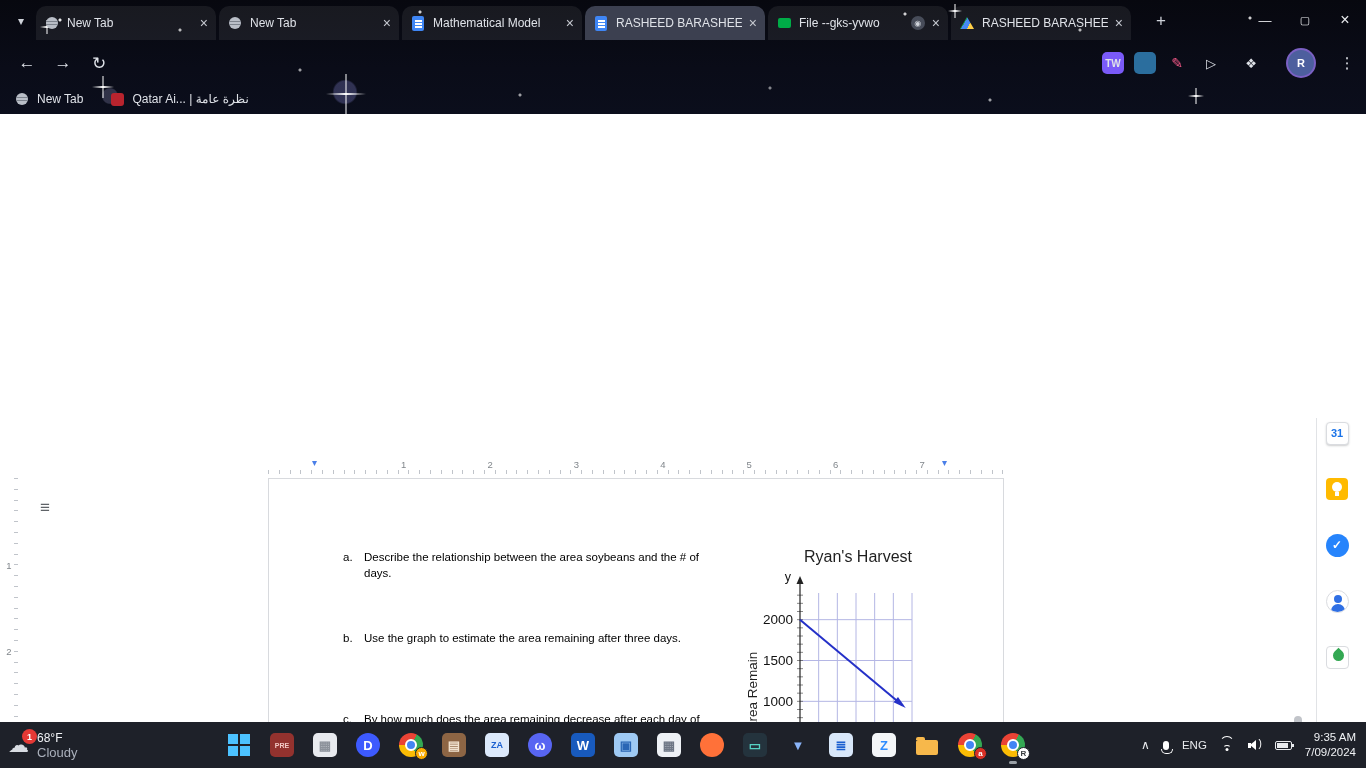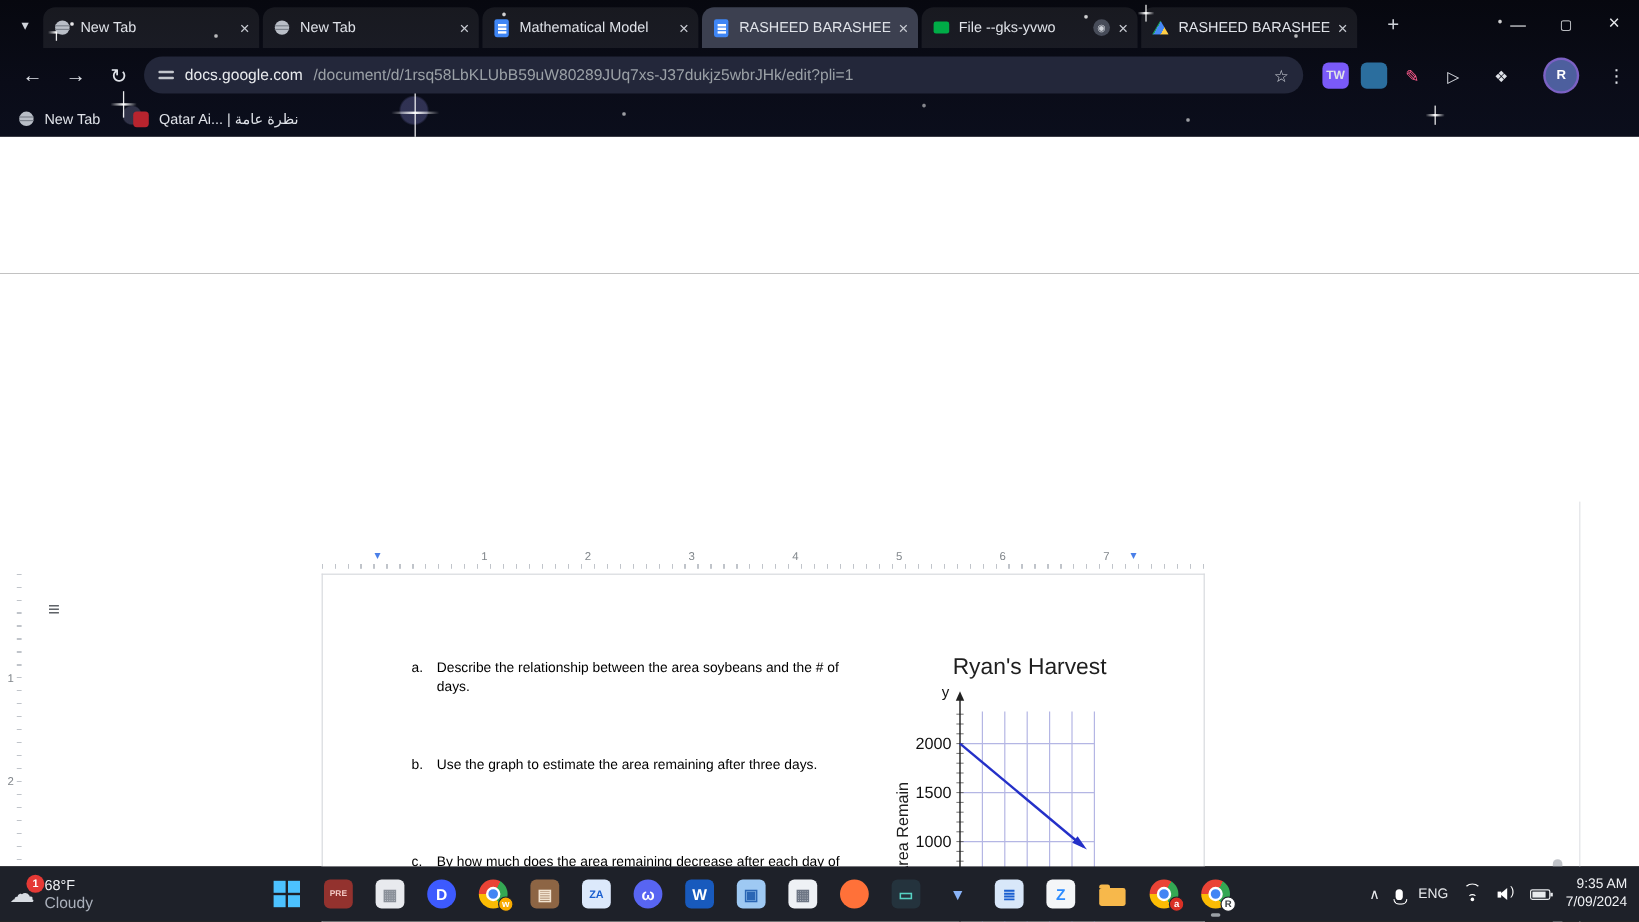--- a/index.html
+++ b/index.html
@@ -118,21 +118,21 @@
 .q-letter{width:21px;flex:0 0 auto}
 .q-text{width:360px}
 .q-item:nth-child(1){top:71px}
 .q-item:nth-child(2){top:152px}
 .q-item:nth-child(3){top:233px}
 .q-item:nth-child(4){top:314px}
 .q-item:nth-child(5){top:427px}
 .q-item:nth-child(5) .q-text{width:588px}
 
 #figure{position:absolute;left:467px;top:70px;width:212px;height:282px}
-#chart-title{position:absolute;left:40px;top:0;width:164px;text-align:center;font-size:19px;color:#1f1f1f}
+#chart-title{position:absolute;left:40px;top:0;width:164px;text-align:center;font-size:16px;color:#1f1f1f}
 #chart-ylabel{position:absolute;left:-48px;top:134px;width:130px;height:16px;text-align:center;font-size:13.5px;color:#1f1f1f;transform:rotate(-90deg)}
 #chart-svg{position:absolute;left:0;top:22px}
 
 #rail-divider{position:absolute;left:1316px;top:190px;width:1px;height:532px;background:#e1e3e6}
 #side-rail{position:absolute;left:1324px;top:192px;display:flex;flex-direction:column;gap:30px;align-items:center}
 .rail-cell{width:26px;height:26px;display:flex;align-items:center;justify-content:center}
 .ico-calendar{width:23px;height:23px;background:#fff;border:1px solid #dadce0;border-radius:4px;color:#1a73e8;font-size:11px;font-weight:bold;display:flex;align-items:center;justify-content:center;box-shadow:0 1px 2px rgba(60,64,67,.25)}
 .ico-keep{width:22px;height:22px;background:#ffba00;border-radius:4px;position:relative}
 .ico-keep i{position:absolute;left:6px;top:4px;width:10px;height:10px;border-radius:50%;background:#fff;display:block}
 .ico-keep i::after{content:"";position:absolute;left:3px;top:10px;width:4px;height:4px;background:#fff}
@@ -263,29 +263,20 @@
   <div class="glass-btn" style="position:absolute;left:1150px;top:10px;width:22px;height:22px;font-size:17px">+</div>
 
   <span class="winctl" style="right:86px">—</span>
   <span class="winctl" style="right:46px;font-size:11px">▢</span>
   <span class="winctl" style="right:6px;font-size:16px">×</span>
 
   <div id="navbar">
     <span class="nav-btn" style="left:14px">←</span>
     <span class="nav-btn" style="left:50px">→</span>
     <span class="nav-btn" style="left:86px">↻</span>
-  </div>
-  <div id="omnibox">
-    <span class="i-tune">
-        <i></i>
-        <b></b>
-      </span>
-    <span class="domain">docs.google.com</span>
-    <span class="path">/document/d/1rsq58LbKLUbB59uW80289JUq7xs-J37dukjz5wbrJHk/edit?pli=1</span>
-    <span style="color:#cfd3da;font-size:14px">☆</span>
   </div>
   <span class="ext-ico" style="left:1102px;background:#7a5af8;font-size:10px;font-weight:bold">TW</span>
   <span class="ext-ico" style="left:1134px;background:#2b6e9e"></span>
   <span class="ext-ico" style="left:1166px;color:#ff5c8d;font-size:14px">✎</span>
   <span class="ext-ico" style="left:1200px;font-size:13px">▷</span>
   <span class="ext-ico" style="left:1240px;font-size:13px">❖</span>
   <span class="avatar" style="position:absolute;left:1288px;top:50px;width:26px;height:26px;background:#4d5f9e;font-size:11px;box-shadow:0 0 0 2px #7b61c4">R</span>
   <span class="ext-ico" style="left:1336px;font-size:15px">⋮</span>
 
   <div id="bookmarksbar">
@@ -552,20 +543,50 @@
           <text x="194" y="216" text-anchor="start" font-size="12.5" fill="#111" font-family="Liberation Sans, sans-serif">x</text>
           <polyline points="64,48.66666666666666 166.66666666666669,134.41666666666669" fill="none" stroke="#2430c8" stroke-width="2"></polyline>
           <path d="M169.73669030907908 136.98083414072704 L157.51546693143604 131.33356053714175 L162.00276001104163 125.96101916292008 Z" fill="#2430c8"></path>
         </svg>
 
     </div>
   </div>
 
   <div id="doc-scroll-thumb"></div>
   <div id="rail-divider"></div>
+  <div id="side-rail">
+
+      <span class="rail-cell">
+        <span class="ico-calendar">31</span>
+      </span>
+
+      <span class="rail-cell">
+        <span class="ico-keep">
+          <i></i>
+        </span>
+      </span>
+
+      <span class="rail-cell">
+        <span class="ico-tasks">✓</span>
+      </span>
+
+      <span class="rail-cell">
+        <span class="ico-contacts">
+          <i></i>
+          <b></b>
+        </span>
+      </span>
+
+      <span class="rail-cell">
+        <span class="ico-maps">
+          <i></i>
+        </span>
+      </span>
+
+  </div>
   <span class="rail-extra" style="left:1327px;top:490px;font-size:22px">+</span>
 
 </div>
 
 <div id="taskbar">
   <div id="weather">
     <span class="w-ico"><span>☁</span>
       <span class="badge">1</span>
     </span>
     <span>

